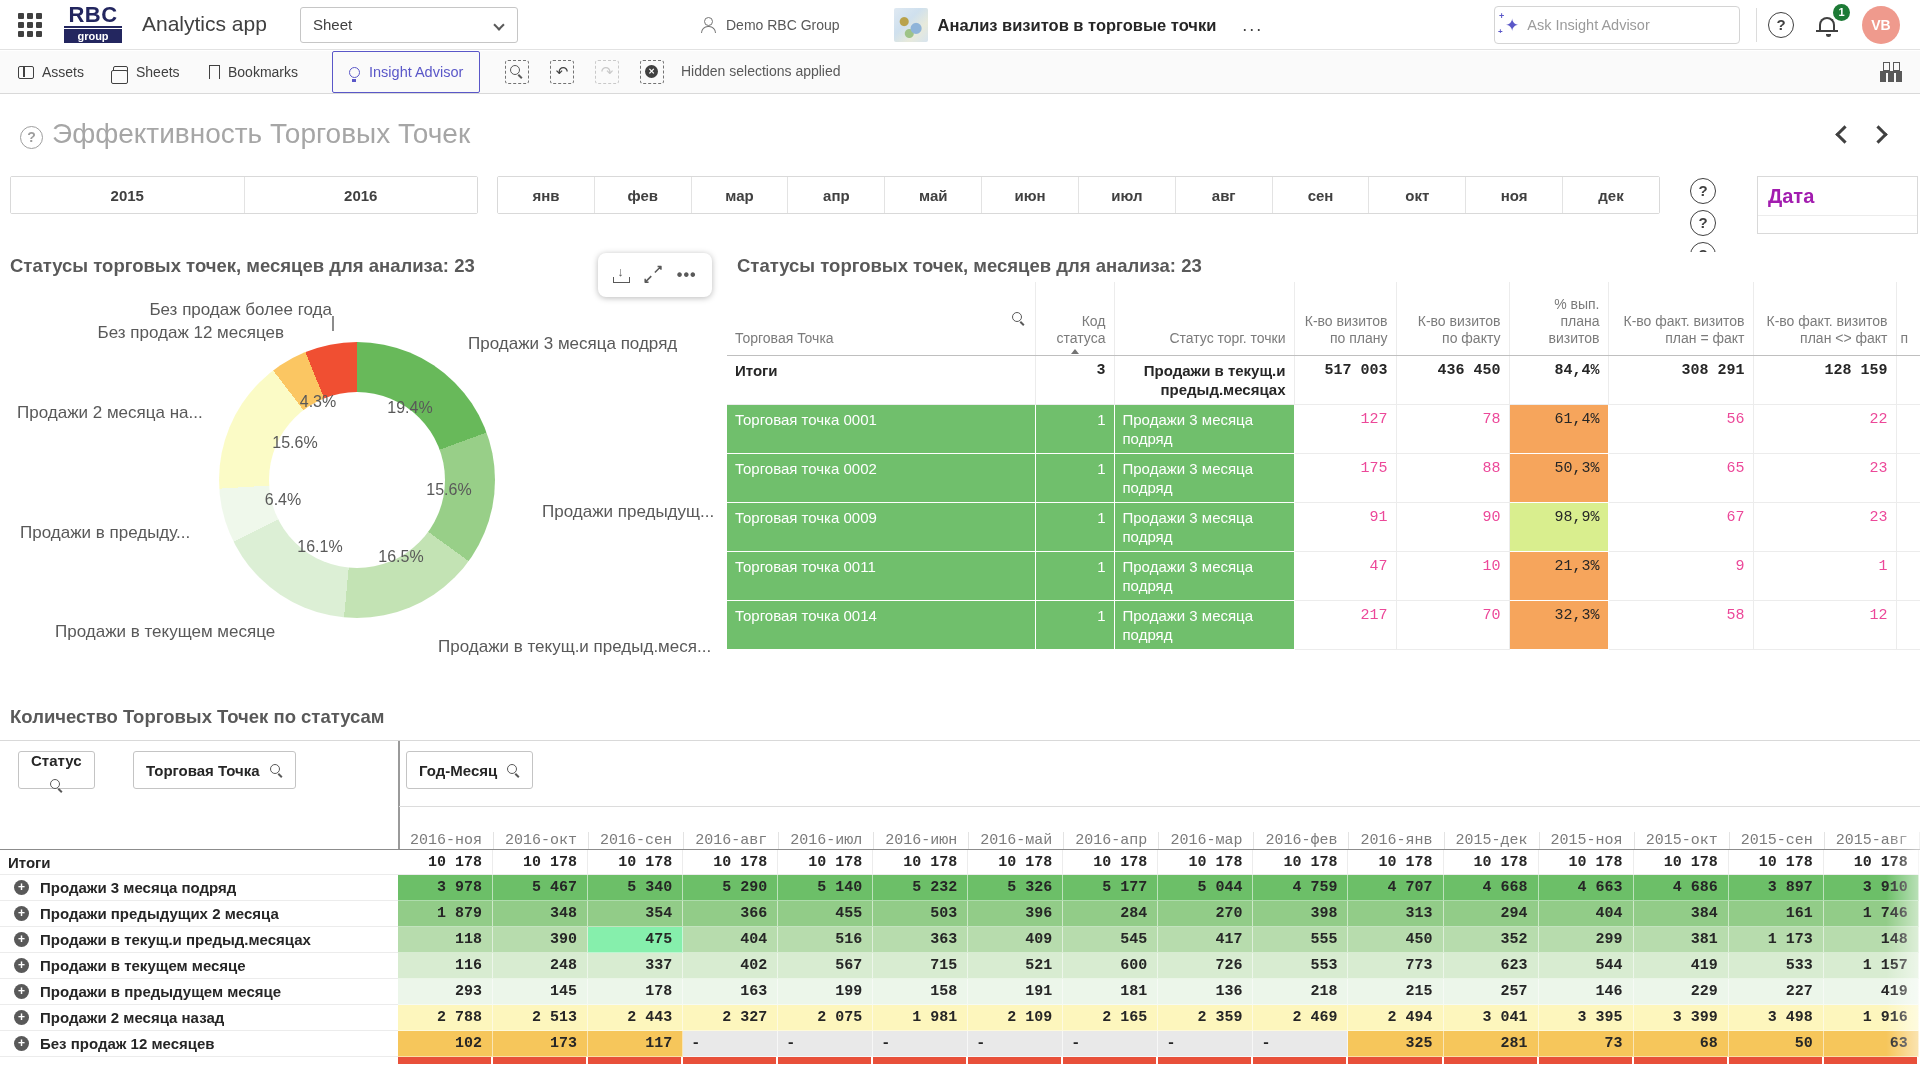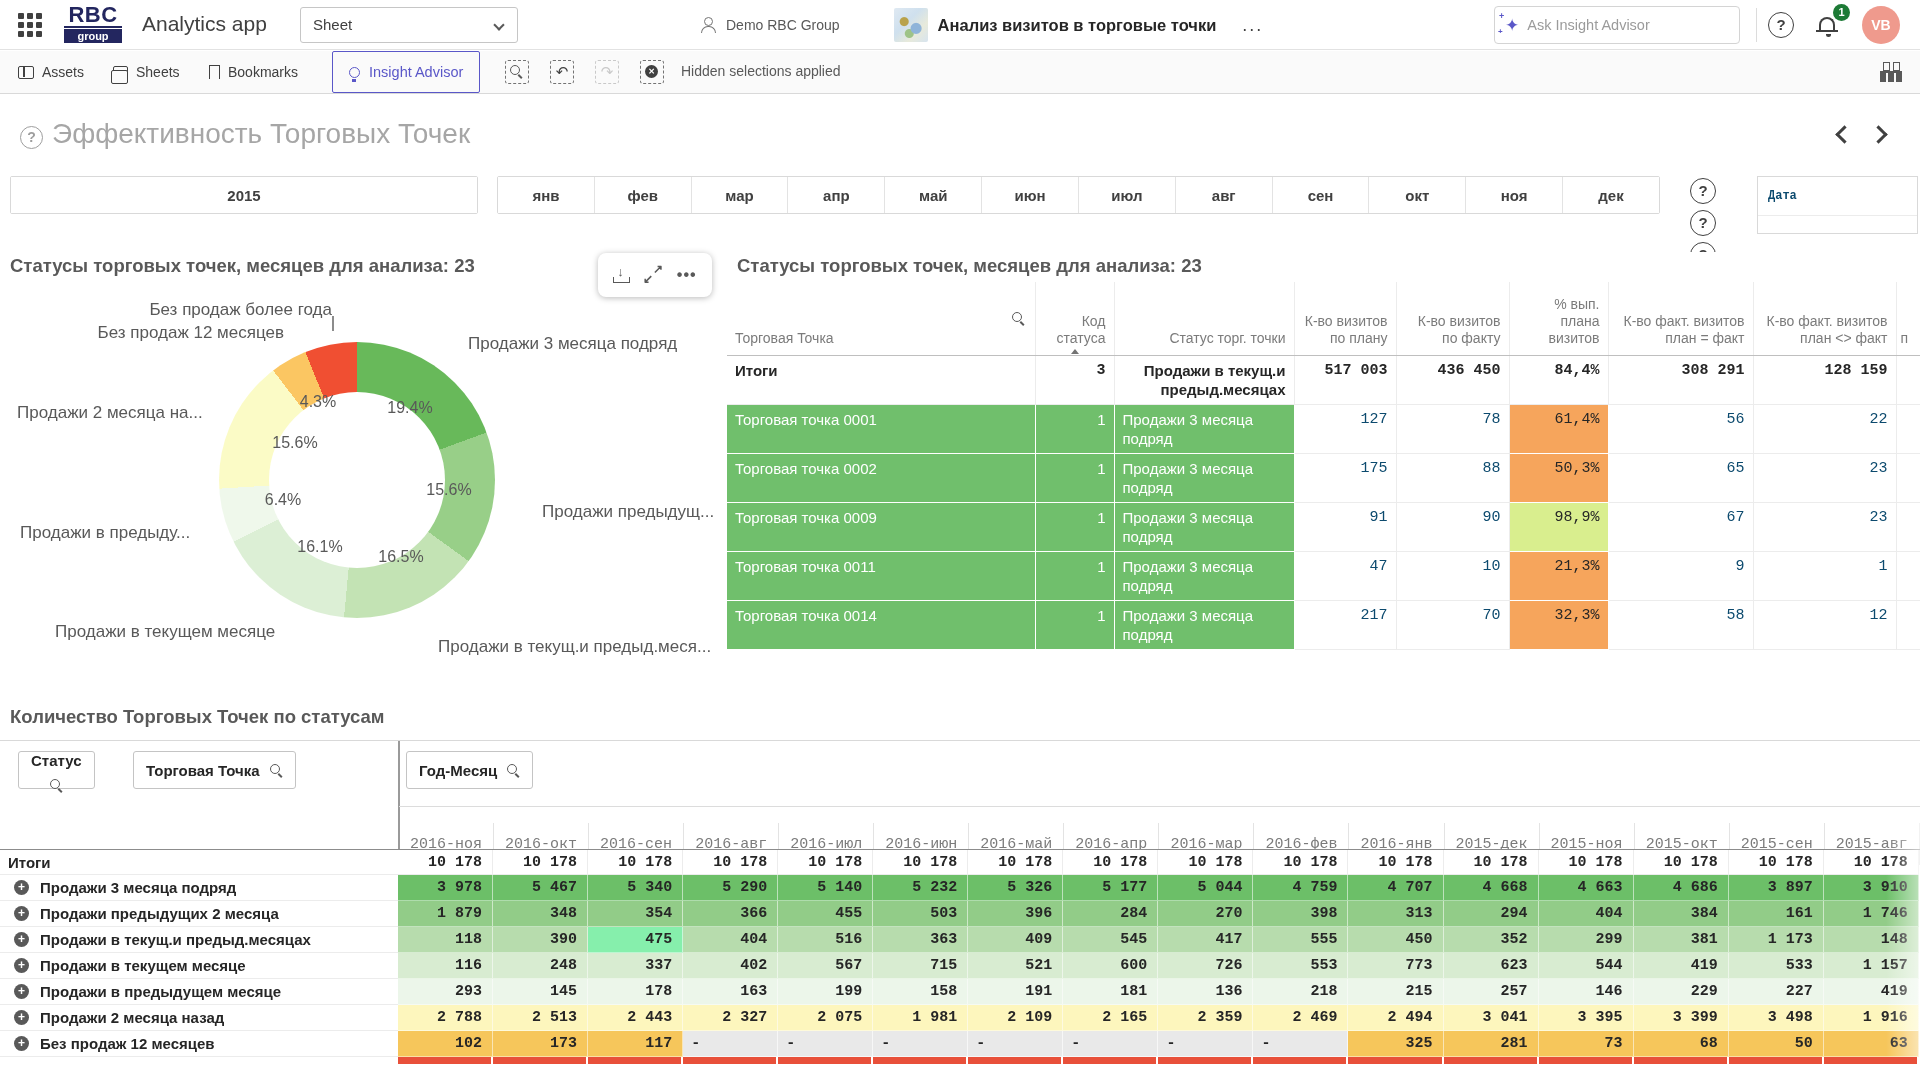--- a/index.html
+++ b/index.html
@@ -94,21 +94,21 @@
 
   
   .filter-group { position:absolute; top:176px; height:38px; display:flex; border:1px solid #d9d9d9; background:#fff; border-radius:2px;}
   #years-group { left:10px; width:468px; }
   #months-group { left:497px; width:1163px; }
   .filter-btn { flex:1; border-right:1px solid #e3e3e3; font-size:15px; font-weight:bold; color:#404040;
                 display:flex; align-items:center; justify-content:center; cursor:pointer; background:#fff;}
   .filter-btn:last-child { border-right:none; }
   .q-float { position:absolute; left:1690px; width:26px; }
   #date-box { position:absolute; left:1757px; top:176px; width:161px; height:58px; border:1px solid #d9d9d9; background:#fff;}
-  #date-box .lbl { height:39px; line-height:39px; padding-left:10px; font-size:12px; font-weight:bold; color:#0c4a6e; border-bottom:1px solid #ececec;font-family:Liberation Mono, monospace;}
+  #date-box .lbl { height:39px; line-height:39px; padding-left:10px; font-size:20px; font-weight:bold; color:#a21caf; border-bottom:1px solid #ececec;}
 
   
   #donut-area { position:absolute; left:0; top:250px; width:726px; height:450px; }
   .obj-title { font-size:18.5px; font-weight:bold; color:#595959; }
   #donut-title { position:absolute; left:10px; top:5px; width:470px;}
   #donut-toolbar { position:absolute; left:598px; top:3px; width:114px; height:44px; background:#fff; border-radius:8px;
                    box-shadow:0 1px 6px rgba(0,0,0,.28); display:flex; align-items:center; justify-content:space-around; padding:0 8px;}
   .dl-icon { position:relative; width:16px; height:16px;}
   .dl-icon::before { content:"↓"; position:absolute; left:4px; top:-3px; font-size:13px; color:#595959; font-weight:bold;}
   .dl-icon::after { content:""; position:absolute; left:0; bottom:0; width:15px; height:5px; border:1.6px solid #595959; border-top:none;}
@@ -125,37 +125,37 @@
   
   #table-area { position:absolute; left:727px; top:250px; width:1193px; height:443px;}
   #table-title { position:absolute; left:10px; top:5px; width:600px;}
   #st-wrap { position:absolute; left:0; top:32px; width:1193px; height:411px; overflow:hidden; background:#fff;}
   #st { border-collapse:collapse; table-layout:fixed; width:1193px;}
   #st th { vertical-align:bottom; font-weight:normal; color:#7b7b7b; font-size:14px; padding:4px 8px 8px 8px;
            border-bottom:1px solid #bfbfbf; border-right:1px solid #ececec; text-align:right; position:relative; line-height:17px; height:73px; background:#fff;}
   #st th.first { text-align:left; }
   #st td { font-size:15px; padding:5px 8px; vertical-align:top; border-right:1px solid #ececec; border-bottom:1px solid #ececec; line-height:19px;}
   #st tr.totals td { font-weight:bold; color:#262626; height:45px; }
-  #st td.num { text-align:right; color:#0c4a6e; font-family:"Liberation Mono",monospace;}
+  #st td.num { text-align:right; color:#ec4899; font-family:"Liberation Mono",monospace;}
   #st tr.totals td.num { color:#262626;}
   #st td.cell-green { background:#70bf6c; color:#fff; border-right:1.5px solid #fff; border-bottom:1.5px solid #fff;}
   #st td.pctcell { text-align:right; color:#262626; font-family:"Liberation Mono",monospace; border-right:1.5px solid #fff; border-bottom:1.5px solid #fff;}
   #st tr.body-row td { height:49px; }
   .sort-asc { position:absolute; left:50%; bottom:1px; transform:translateX(-50%); width:0; height:0;
               border-left:4px solid transparent; border-right:4px solid transparent; border-bottom:5px solid #737373;}
   .th-mag { position:absolute; right:10px; top:30px; }
 
   
   #pivot-title { position:absolute; left:10px; top:706px; }
   #pivot { position:absolute; left:0; top:740px; width:1920px; height:324px; background:#fff; border-top:1px solid #d9d9d9;}
   .dim-btn { position:absolute; top:10px; height:38px; border:1px solid #c4c4c4; border-radius:3px; background:#fff;
              display:flex; align-items:center; gap:10px; padding:0 12px; font-size:15px; font-weight:bold; color:#262626; cursor:pointer;}
   #pivot-vline { position:absolute; left:398px; top:0; width:1.5px; height:316px; background:#9a9a9a;}
   #pivot-btnline { position:absolute; left:399px; top:65px; width:1521px; height:1px; background:#dcdcdc;}
-  #pv-cols { position:absolute; left:399px; top:82px; width:1521px; height:42px; display:flex;}
+  #pv-cols { position:absolute; left:399px; top:66px; width:1521px; height:42px; display:flex;align-items:flex-end;}
   .pv-colhead { border-right:1px solid #e3e3e3; font-family:"Liberation Mono",monospace; font-size:15px; color:#7b7b7b;
                 display:flex; align-items:center; justify-content:center; }
   #pv-body { position:absolute; left:0; top:108px; width:1920px;}
   .pv-row { display:flex; height:26px; }
   .pv-row.totals { border-top:1.5px solid #8c8c8c; font-weight:bold;}
   .pv-label { width:398px; background:#fff; border-bottom:1px solid #ececec; display:flex; align-items:center; font-size:15px; font-weight:bold; color:#262626;}
   .pv-label .txt { margin-left:40px; }
   .pv-label.totals-lbl .txt { margin-left:8px; }
   .plus-ic { position:absolute; left:14px; width:15px; height:15px; border-radius:50%; background:#595959; color:#fff;
              font-size:12px; line-height:14px; text-align:center; font-weight:bold; cursor:pointer;}
@@ -253,20 +253,21 @@
   </div>
 </div>
 
 <div id="sheet-help">?</div>
 <div id="sheet-title">Эффективность Торговых Точек</div>
 <div id="nav-prev" class="nav-chev"></div>
 <div id="nav-next" class="nav-chev"></div>
 
 <div id="years-group" class="filter-group">
     <div class="filter-btn">2015</div>
+    <div class="filter-btn">2016</div>
   </div>
 <div id="months-group" class="filter-group">
     <div class="filter-btn">янв</div>
     <div class="filter-btn">фев</div>
     <div class="filter-btn">мар</div>
     <div class="filter-btn">апр</div>
     <div class="filter-btn">май</div>
     <div class="filter-btn">июн</div>
     <div class="filter-btn">июл</div>
     <div class="filter-btn">авг</div>

